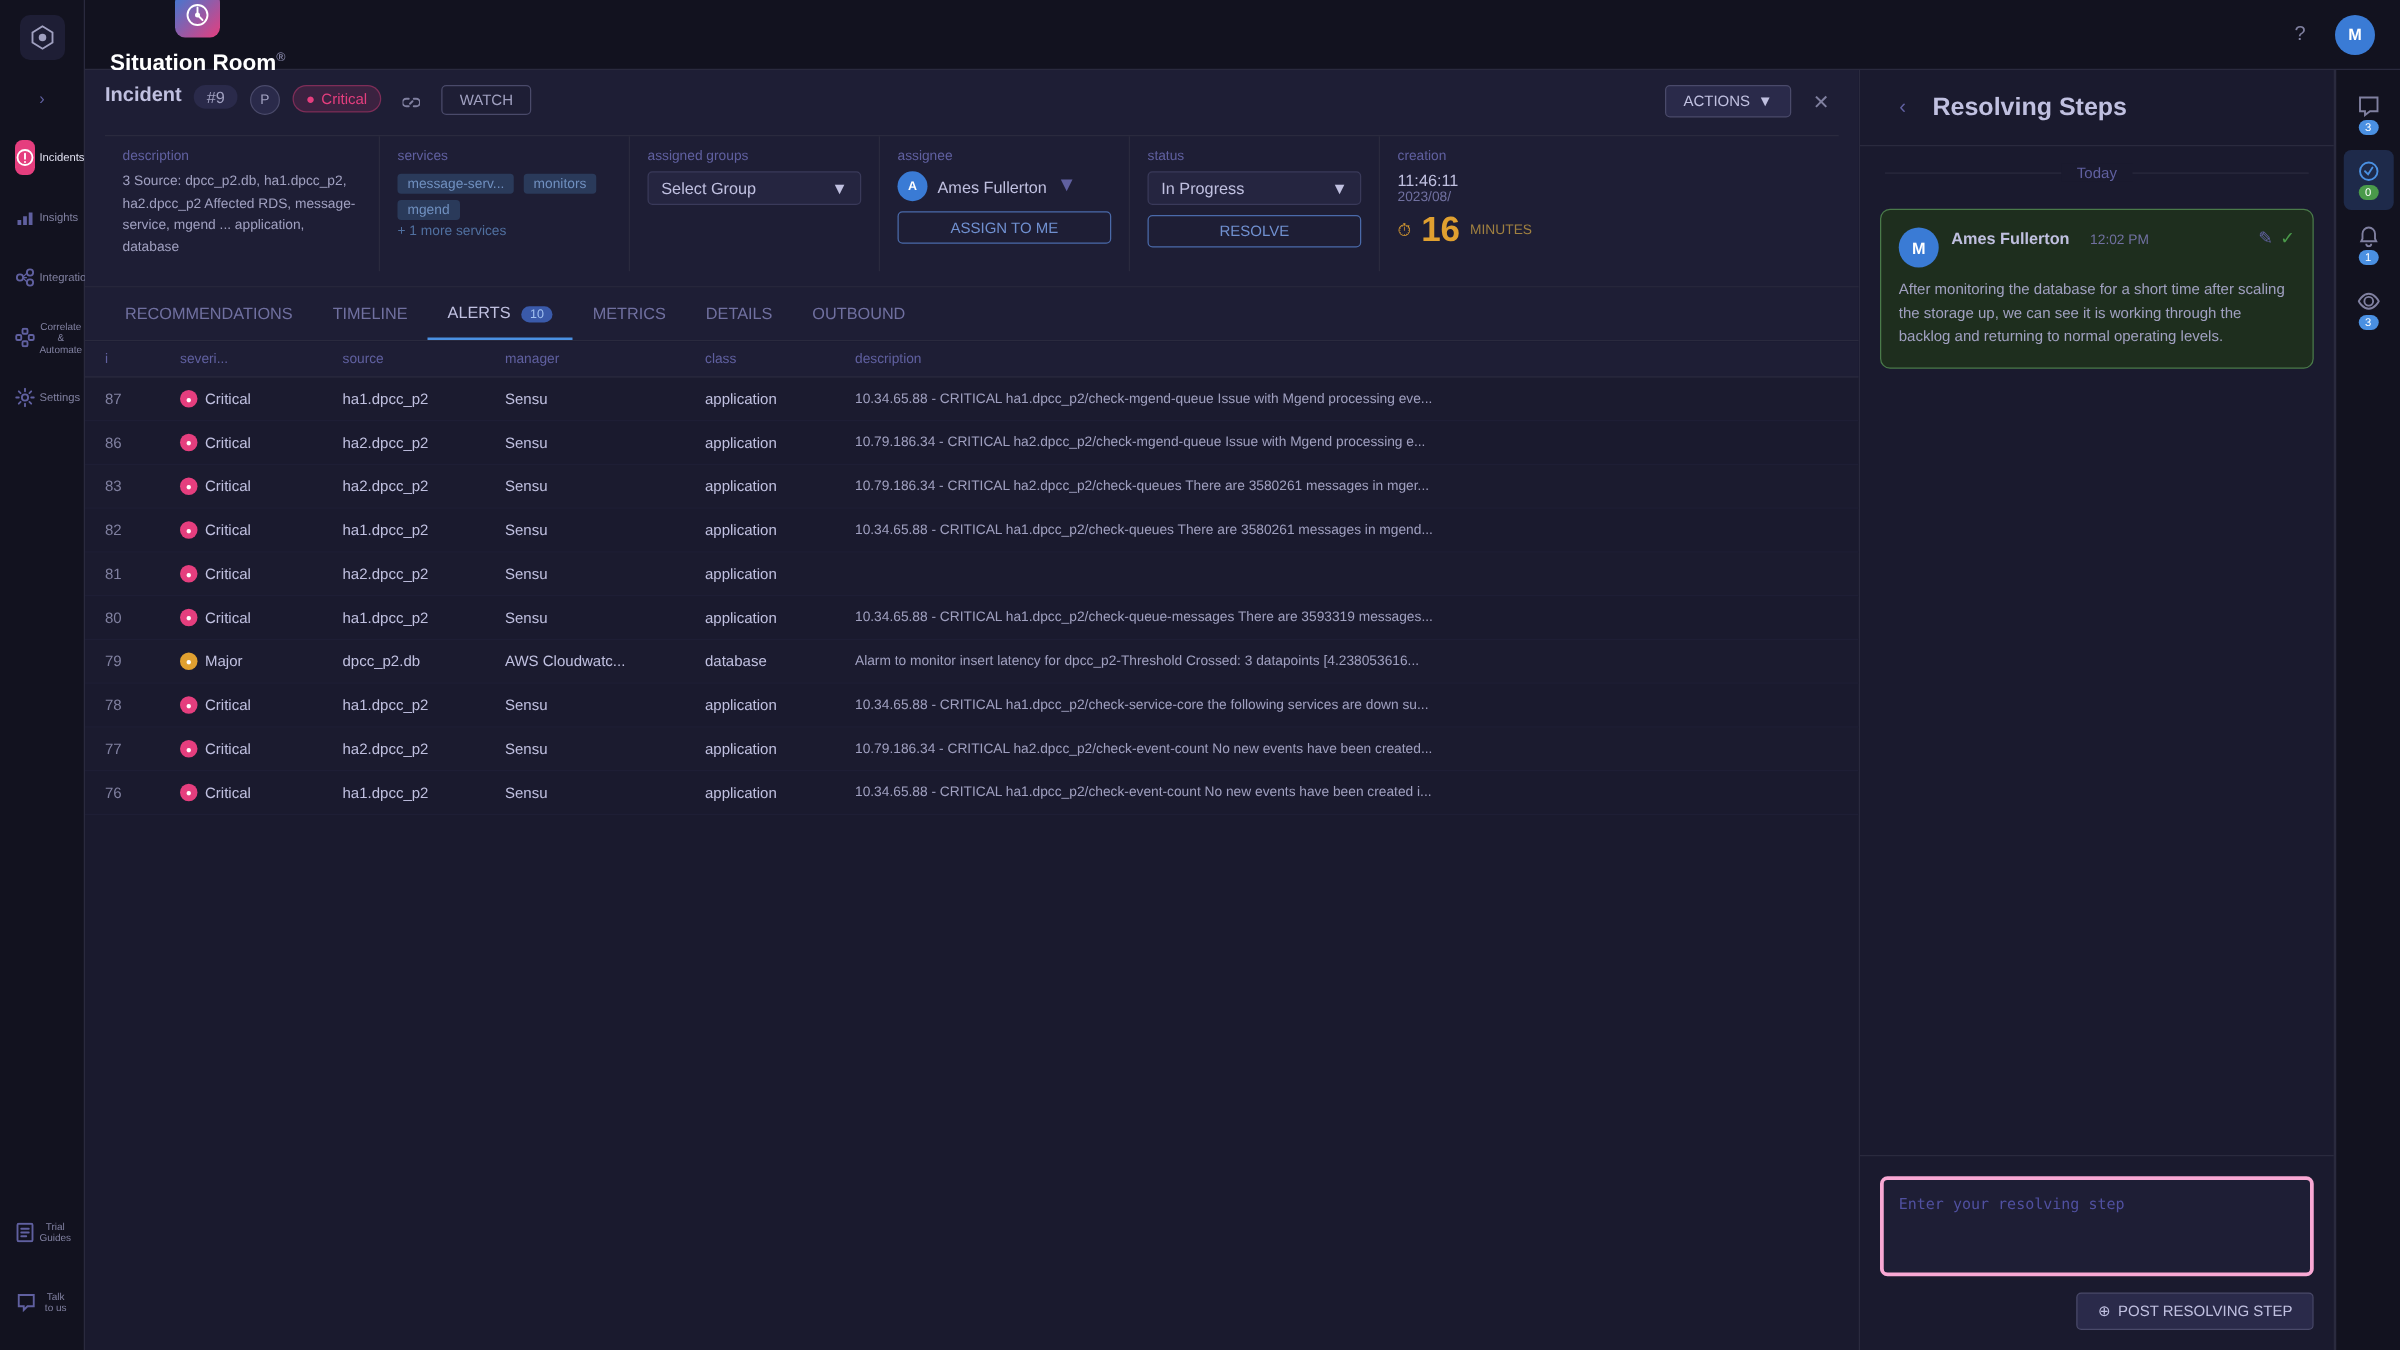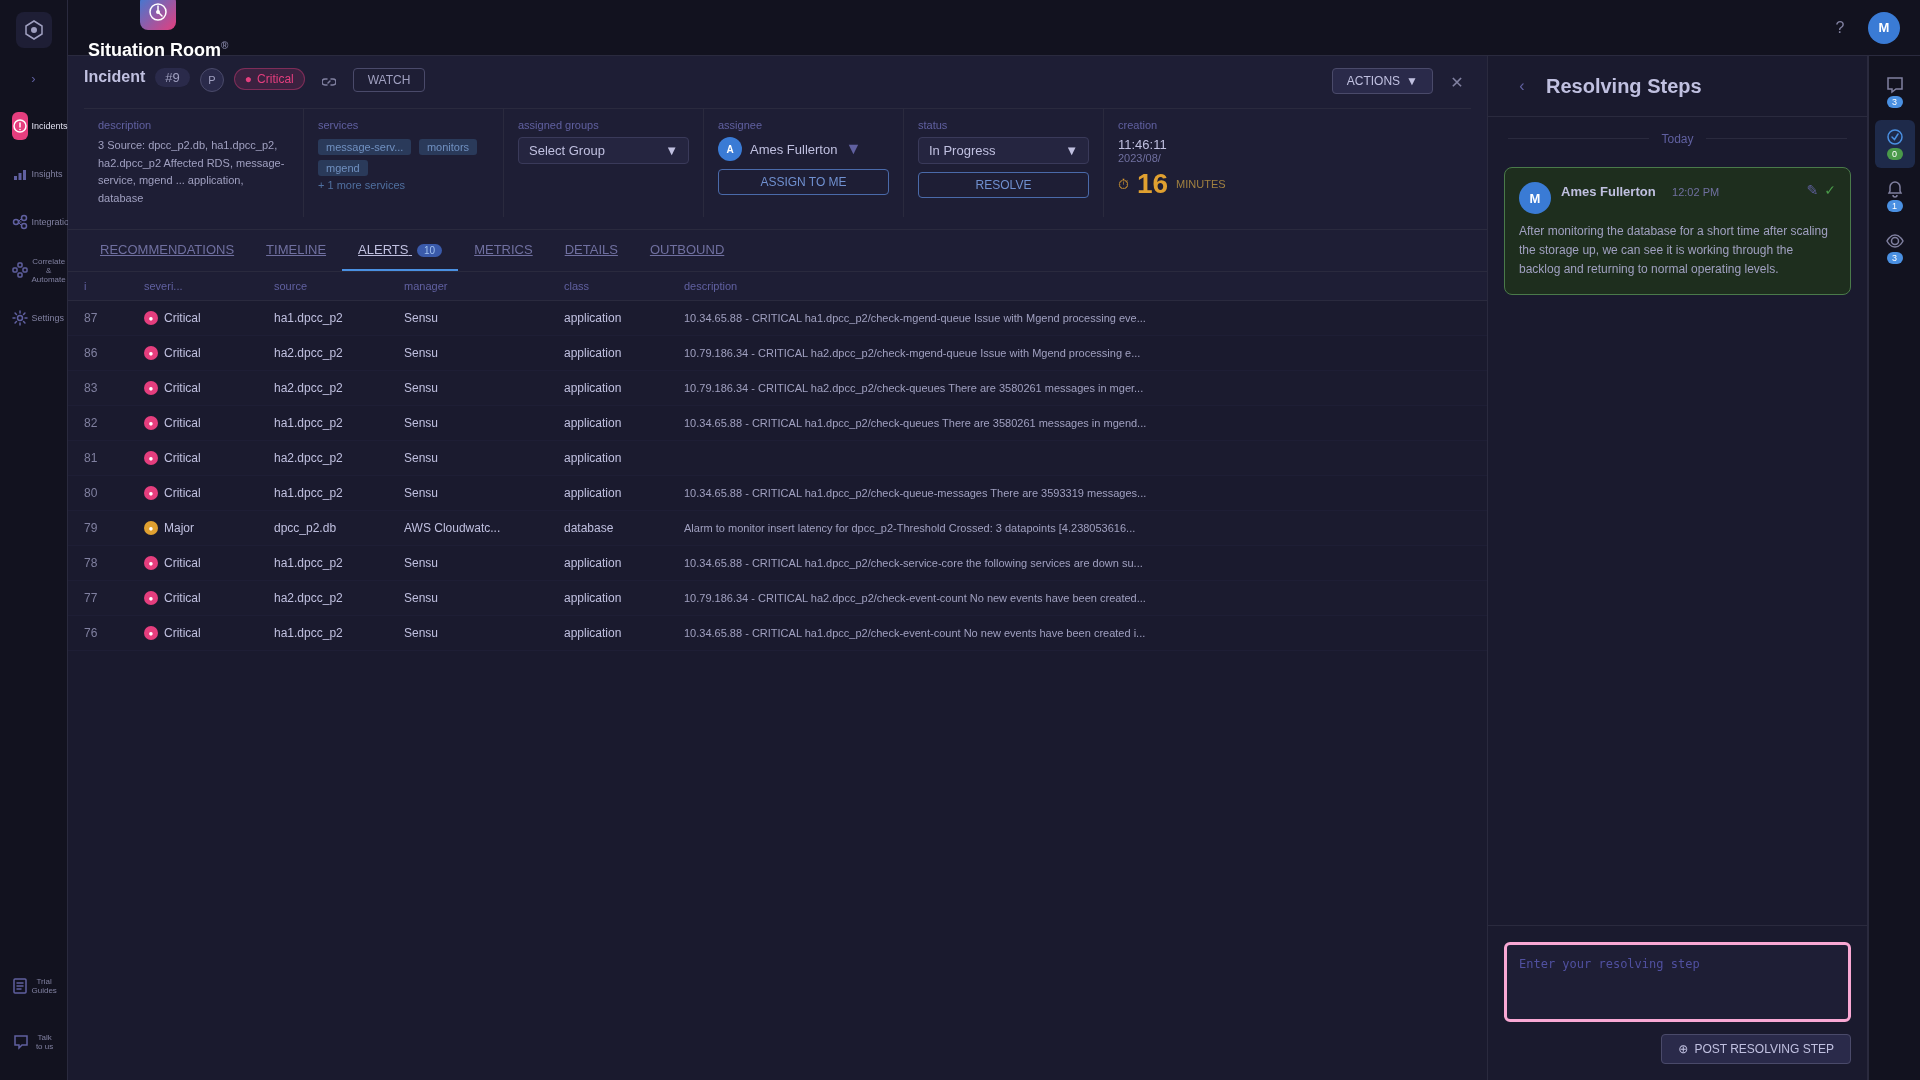--- a/index.html
+++ b/index.html
@@ -318,21 +318,20 @@
       padding: 0 16px;
       flex-shrink: 0;
     }
     .tab {
       padding: 12px 16px;
       font-size: 13px;
       color: #7070a0;
       cursor: pointer;
       border-bottom: 2px solid transparent;
       white-space: nowrap;
-      text-decoration: underline;
     }
     .tab.active {
       color: #c0c0e0;
       border-bottom-color: #4a90e2;
     }
     .tab-badge {
       display: inline-flex; align-items: center; justify-content: center;
       background: #3a5aaa;
       border-radius: 10px;
       padding: 1px 7px;

